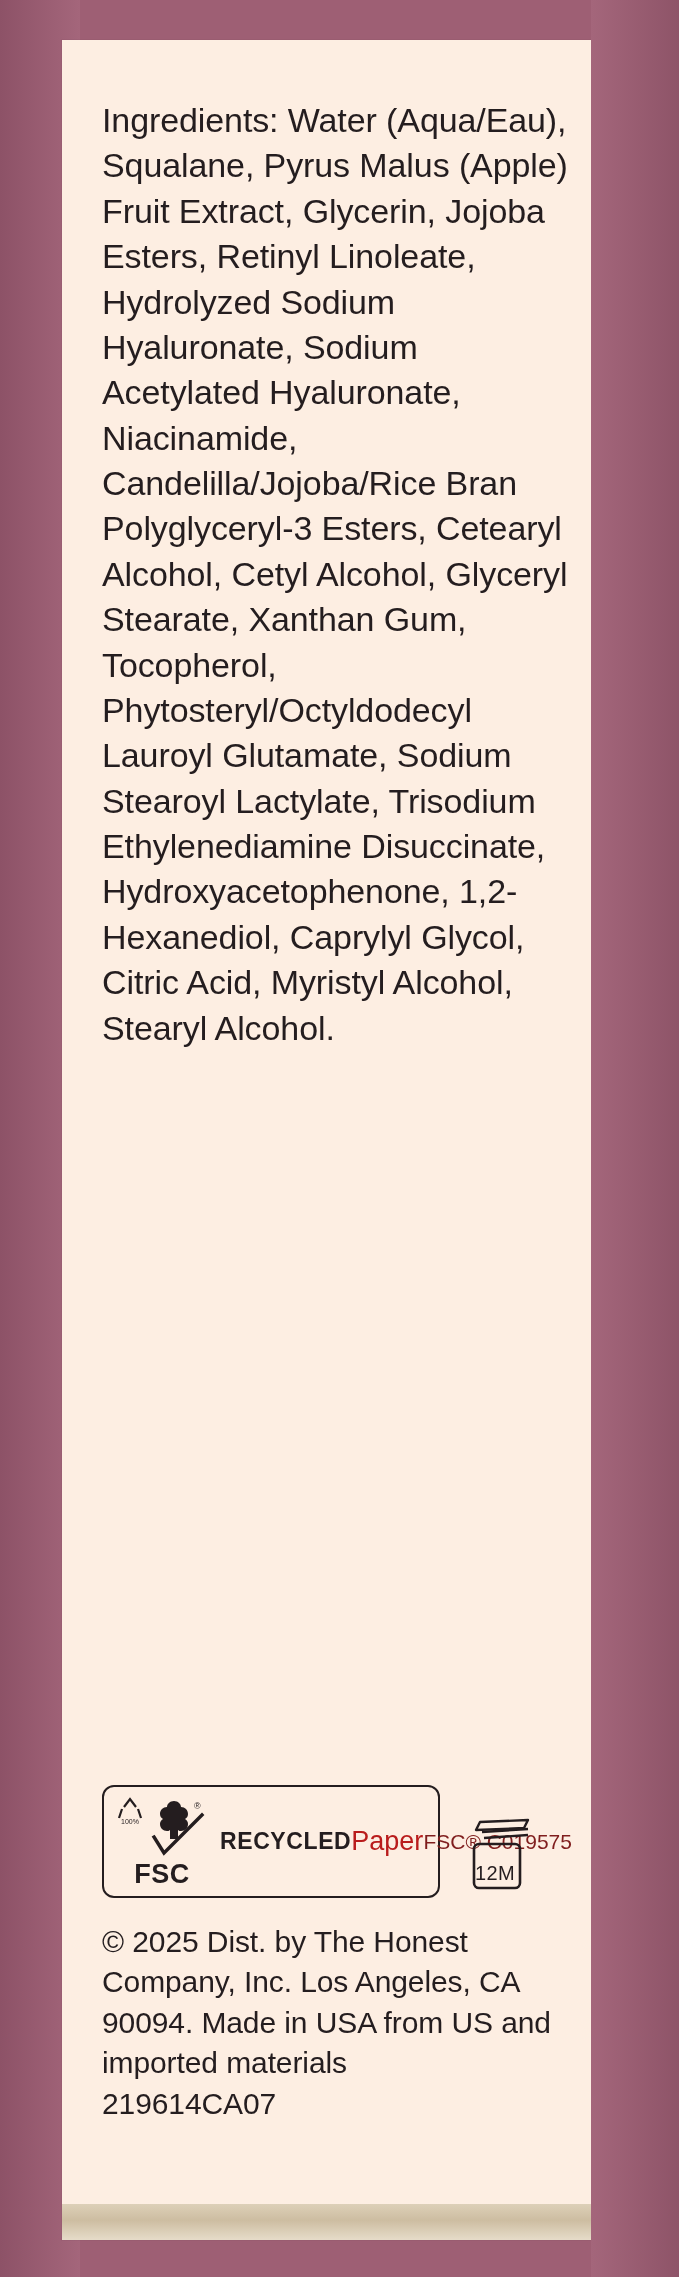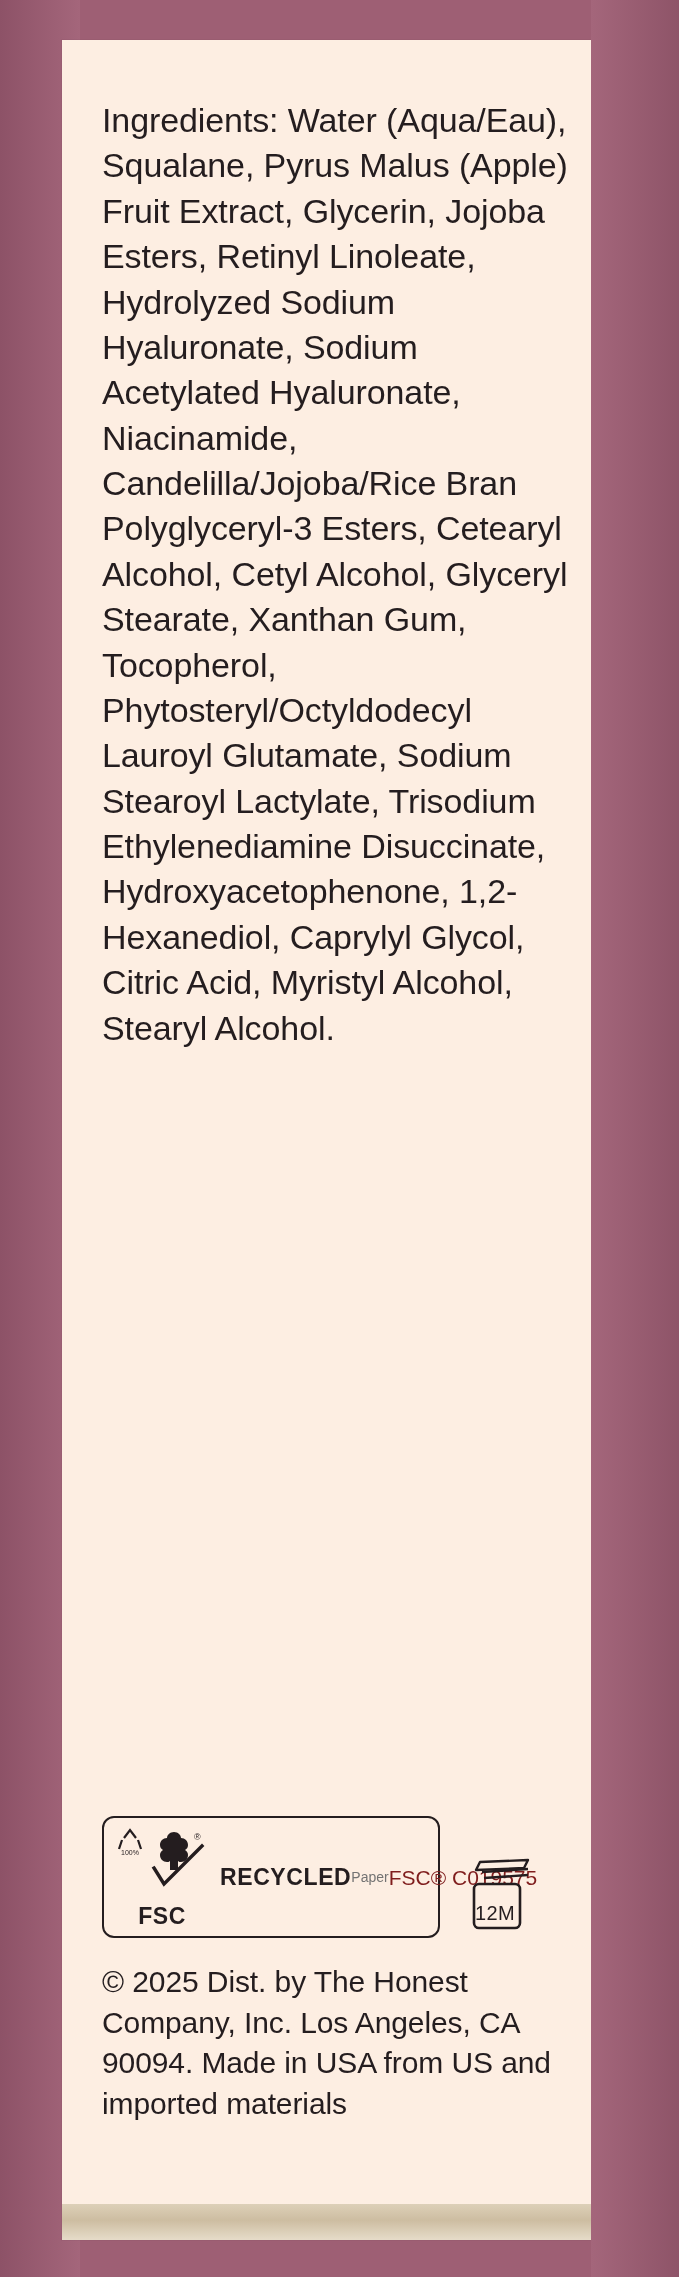--- a/index.html
+++ b/index.html
@@ -96,42 +96,42 @@
     flex-direction: column;
     align-items: center;
     width: 104px;
   }
   .fsc-logo {
     position: relative;
     width: 92px;
     height: 62px;
   }
   .fsc-label {
-    font-size: 23px;
+    font-size: 27px;
     font-weight: 700;
     color: #241d1f;
     letter-spacing: 0.5px;
     line-height: 1;
-    margin-top: 15px;
+    margin-top: 2px;
   }
   .fsc-right {
     display: flex;
     align-items: center;
     flex: 1;
   }
   .fsc-recycled {
     font-size: 23px;
     font-weight: 700;
     color: #241d1f;
     letter-spacing: 0.6px;
     line-height: 1.1;
   }
   .fsc-paper {
-    font-size: 14px;
-    color: #737373;
+    font-size: 27px;
+    color: #b91c1c;
     line-height: 1.25;
   }
   .fsc-code {
     font-size: 21px;
     color: #7f1d1d;
     line-height: 1.25;
     white-space: nowrap;
   }
   .pao {
     position: relative;
@@ -210,20 +210,21 @@
 
               <rect x="16" y="26" width="46" height="44" rx="5" fill="none" stroke="#241d1f" stroke-width="2.6"></rect>
             </svg>
             <div class="pao-text">12M</div>
           </div>
 
         </div>
 
         <div class="copy">
           <span>© 2025 Dist. by The Honest Company, Inc. Los Angeles, CA 90094. Made in USA from US and imported materials</span>
+          <span class="lot">219614CA07</span>
         </div>
 
       </div>
 
     </div>
     <div class="cardboard-edge"></div>
   </div>
 </div>
 
 </body></html>

